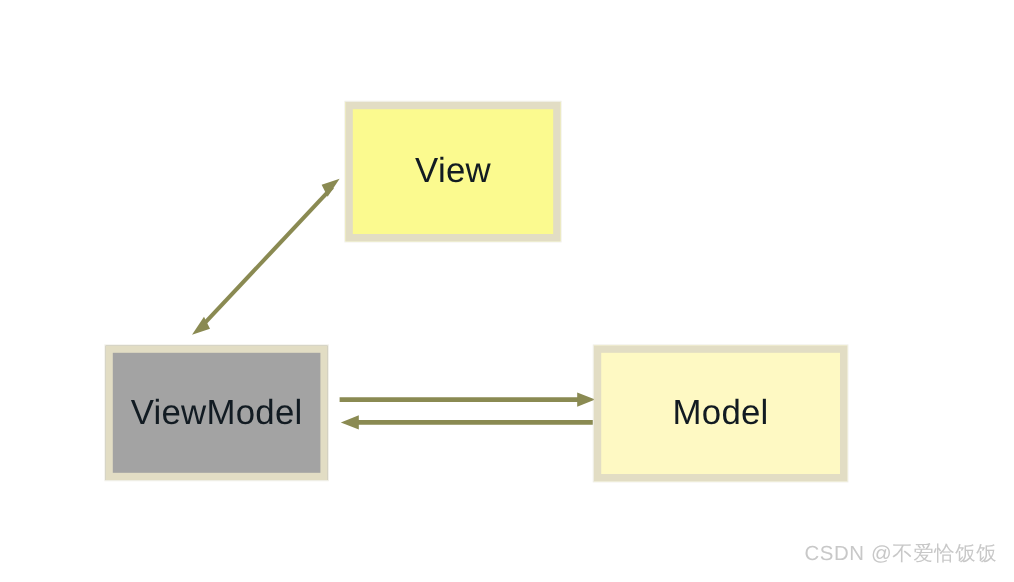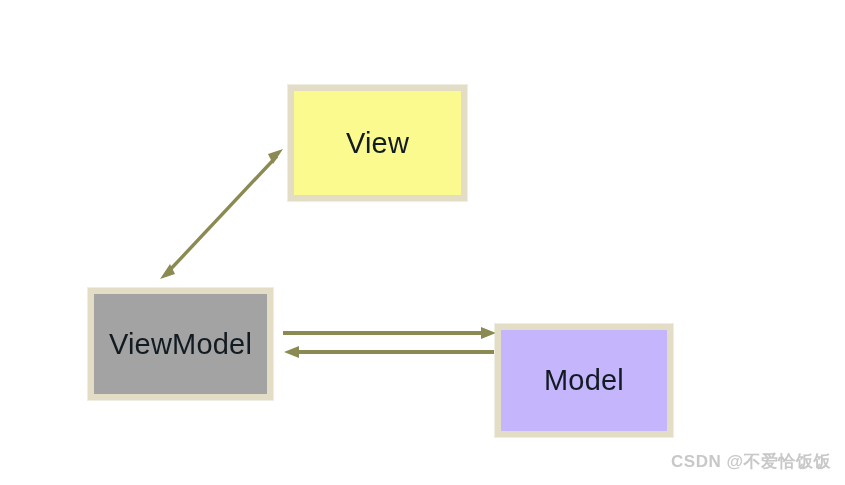--- a/index.html
+++ b/index.html
@@ -49,24 +49,23 @@
   #node-viewmodel {
     left: 88px;
     top: 288px;
     width: 185px;
     height: 112px;
     background: #a3a3a3;
   }
   #node-model {
     left: 495px;
     top: 288px;
-    width: 178px;
+    width: 211px;
     height: 113px;
-    background: #c4b5fd;
-    margin-top: 36px;
+    background: #fef9c3;
   }
   .edge-svg {
     position: absolute;
     left: 0;
     top: 0;
     width: 845px;
     height: 485px;
     overflow: visible;
     pointer-events: none;
   }
@@ -86,21 +85,20 @@
   }
   #watermark {
     position: absolute;
     right: 14px;
     bottom: 12px;
     color: #c8c8c8;
     font-size: 17px;
     letter-spacing: 0.5px;
     white-space: nowrap;
     user-select: none;
-    font-weight: bold;
   }
 </style>
 </head>
 <body>
 
 <div id="canvas">
 
   <svg class="edge-svg" viewBox="0 0 845 485" xmlns="http://www.w3.org/2000/svg">
 
     <g>

